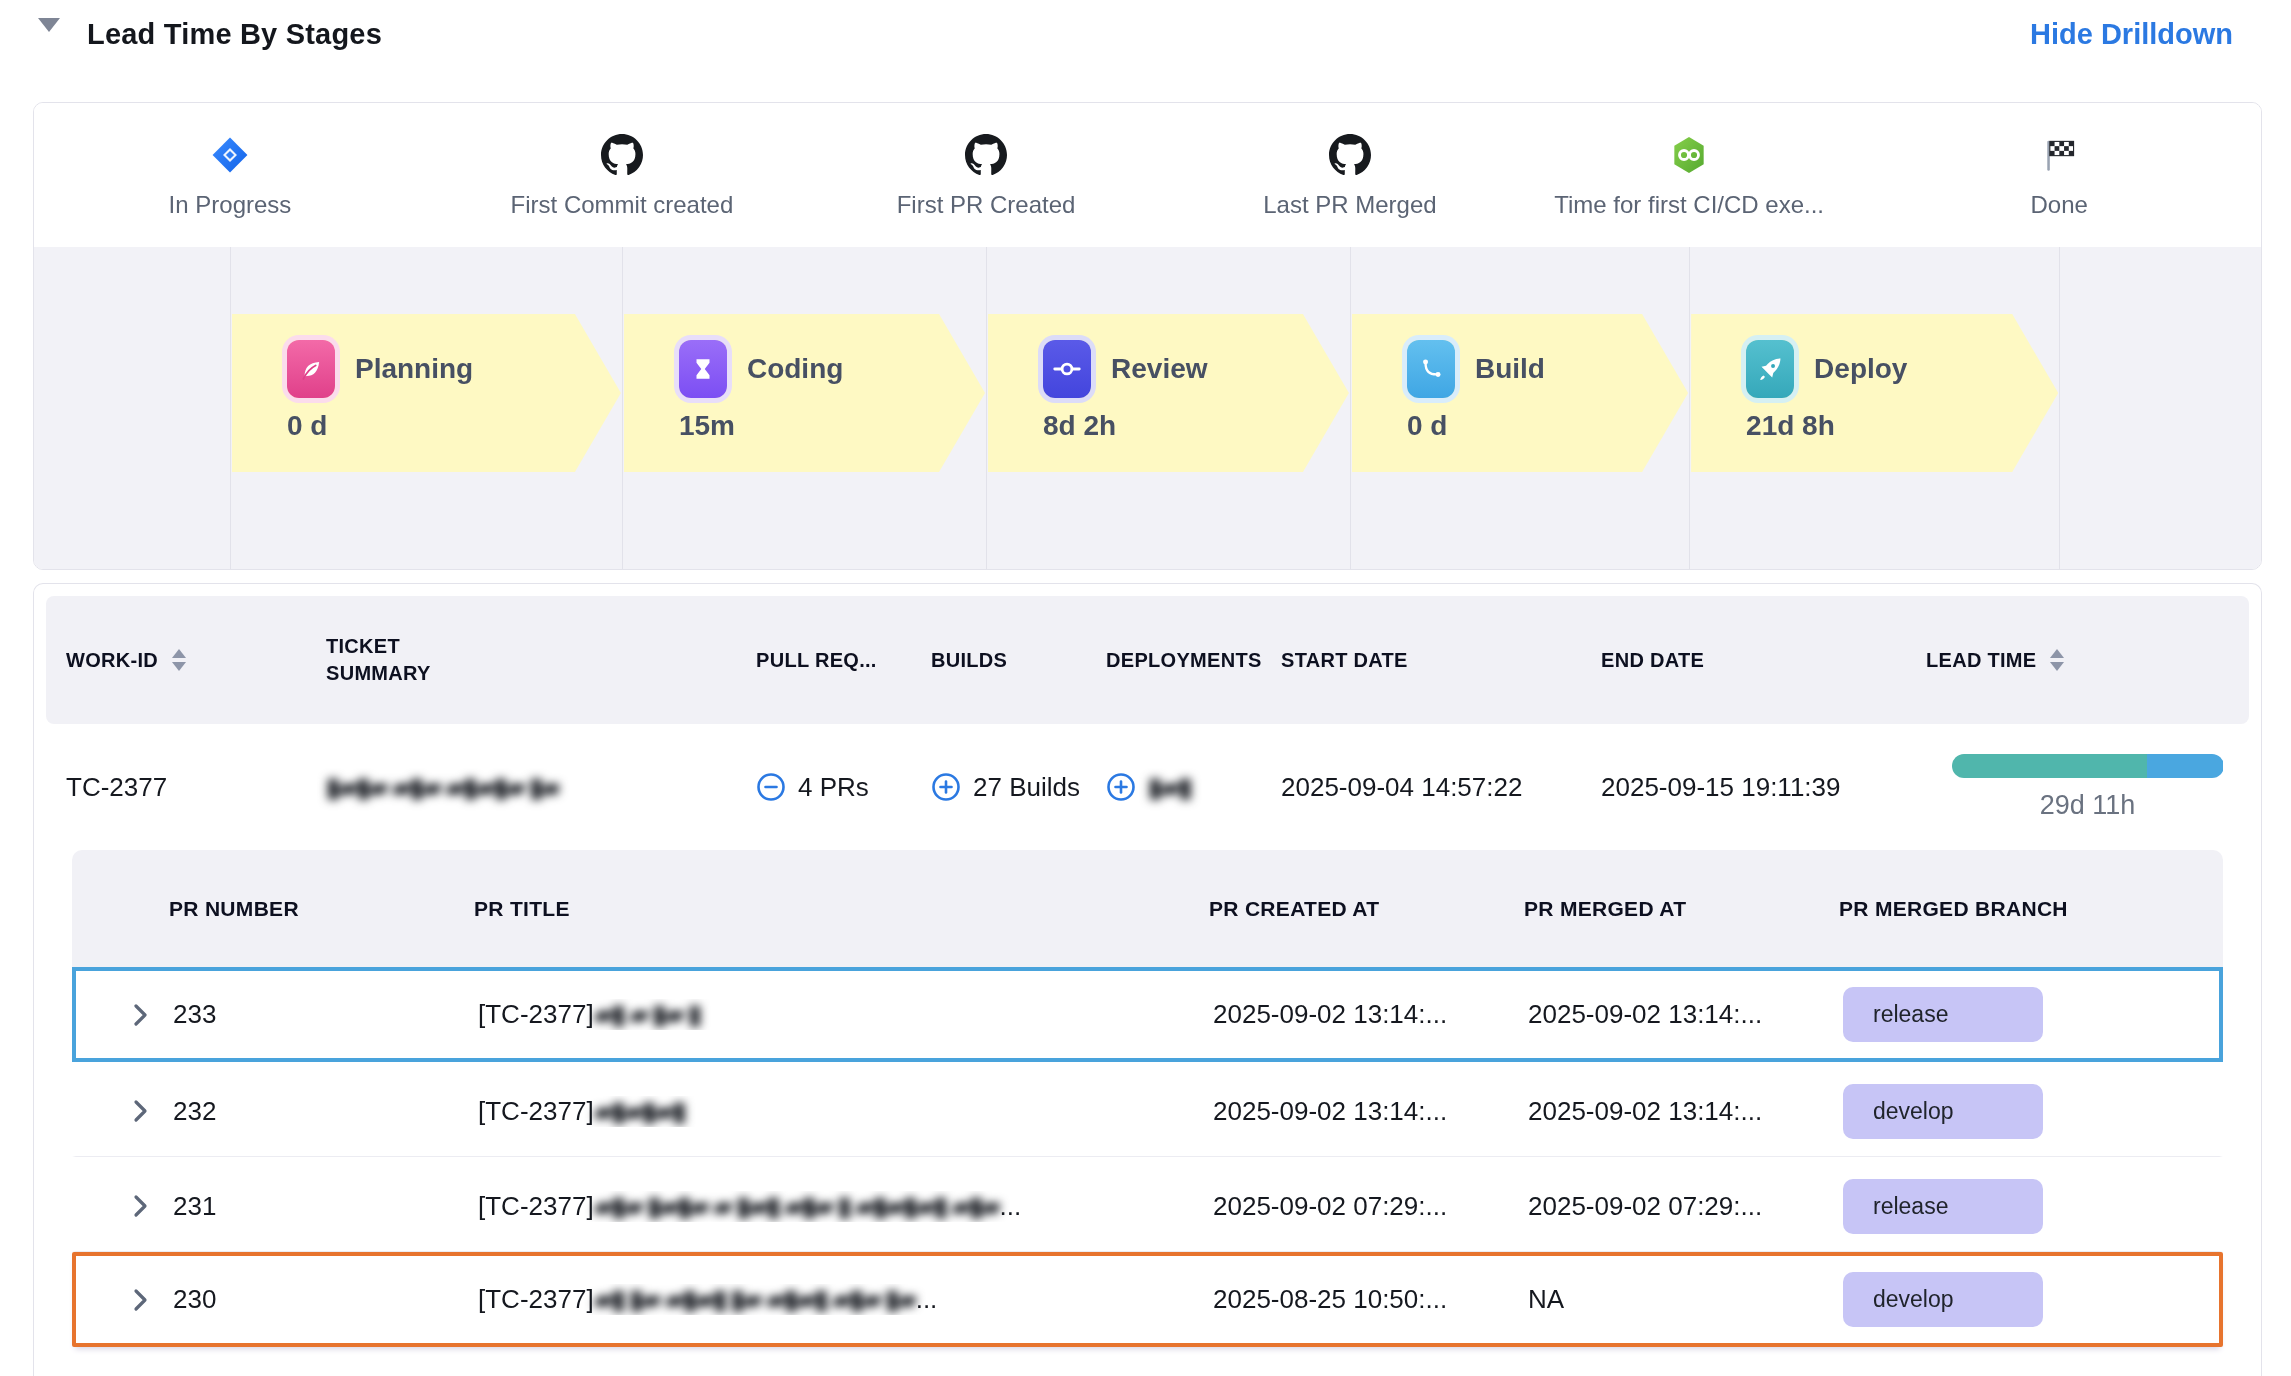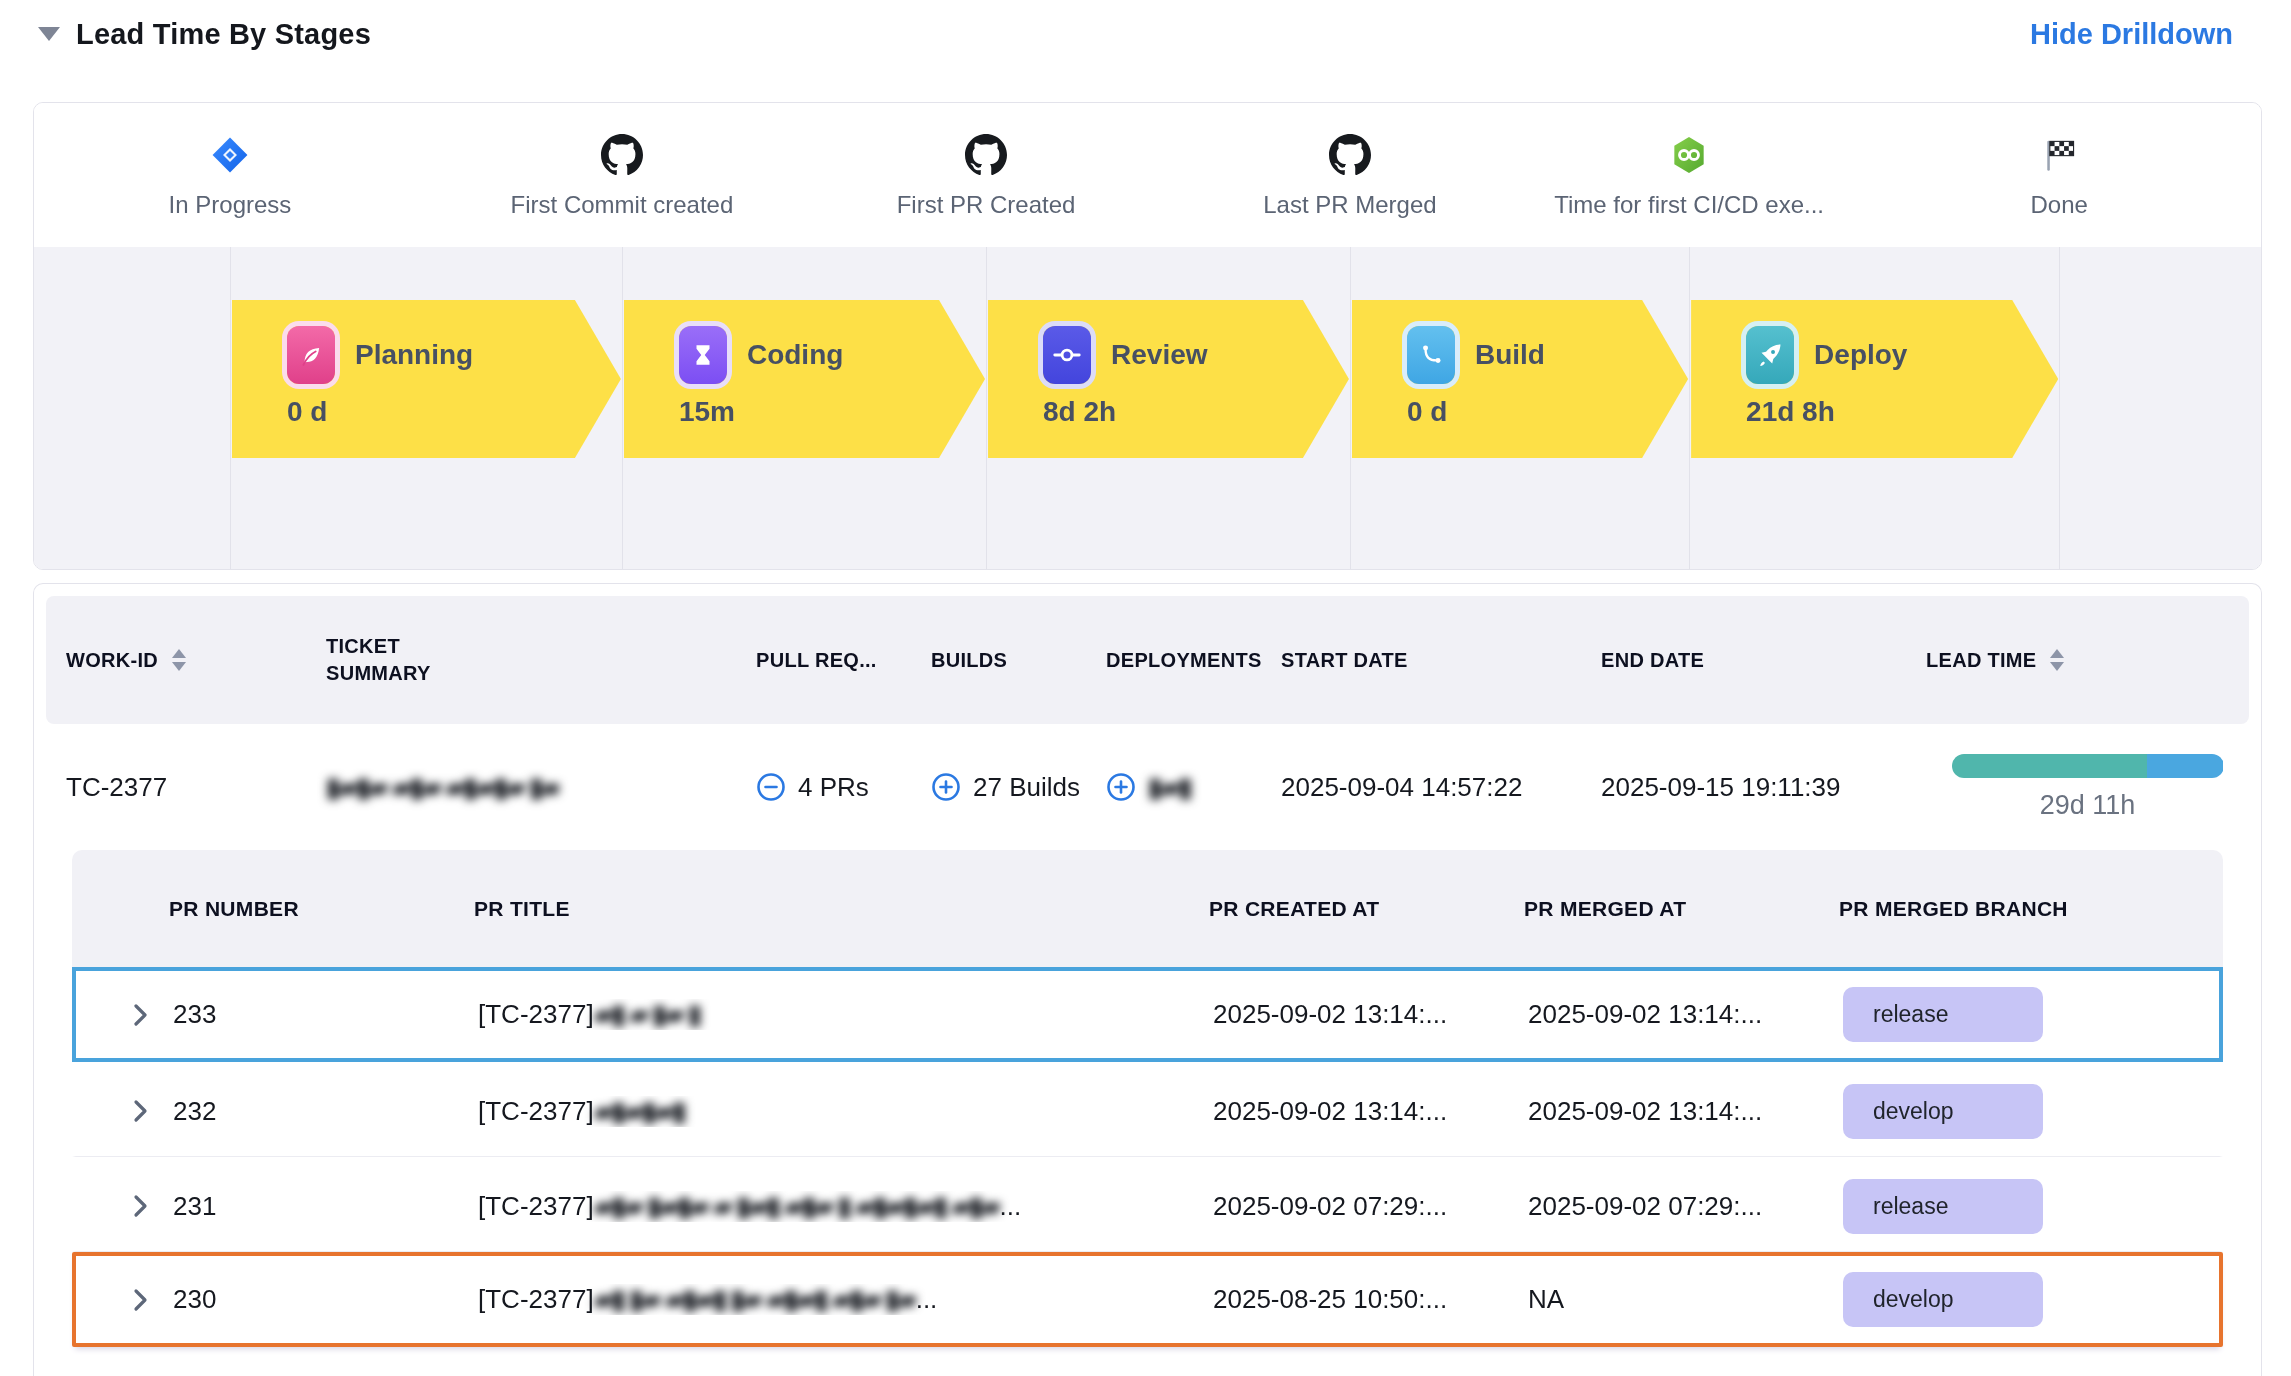--- a/index.html
+++ b/index.html
@@ -3,37 +3,37 @@
 <meta charset="utf-8">
 <style>
   * { margin:0; padding:0; box-sizing:border-box; }
   html,body { background:#fff; }
   body { font-family:"Liberation Sans", sans-serif; color:#15181f; }
   .page { position:relative; width:2291px; height:1376px; background:#fff; overflow:hidden; }
 
   
   .top-bar { display:flex; align-items:center; justify-content:space-between;
              height:58px; padding:10px 58px 0 38px; }
-  .tb-left { display:flex; align-items:center; gap:16px; }
+  .tb-left { display:flex; gap:27px; }
   .caret-down { width:0; height:0; border-left:11px solid transparent;
                 border-right:11px solid transparent; border-top:14px solid #7e8595; }
   .page-title { font-size:29px; font-weight:700; color:#14171d; letter-spacing:.2px; }
   .hide-drilldown { font-size:29px; font-weight:700; color:#2b79e2; cursor:pointer; }
 
   
   .stages-panel { margin:44px 29px 0 33px; border:1px solid #e3e3eb; border-radius:10px;
                   overflow:hidden; background:#fff; }
   .milestone-row { position:relative; height:144px; background:#fff; }
   .ms { position:absolute; top:28px; transform:translateX(-50%); text-align:center; width:360px; }
   .ms-icon { height:48px; display:flex; align-items:center; justify-content:center; }
   .ms-label { margin-top:12px; font-size:24px; color:#5b6474; }
 
   .chevron-zone { position:relative; height:322px; background:#f2f2f7; }
   .vline { position:absolute; top:0; bottom:0; width:1px; background:#e2e2ea; }
-  .stage-card { position:absolute; top:53px; height:158px; background:#fde047;
+  .stage-card { position:absolute; top:67px; height:158px; background:#fef9c3;
                 clip-path:polygon(0 0, calc(100% - 46px) 0, 100% 50%, calc(100% - 46px) 100%, 0 100%);
                 display:flex; flex-direction:column; justify-content:space-between;
                 padding:26px 1px 30px 55px; }
   .stage-head { display:flex; align-items:center; gap:20px; }
   .tile { width:48px; height:58px; border-radius:12px; display:flex; align-items:center;
           justify-content:center; flex:0 0 auto; }
   .tile-planning { background:linear-gradient(180deg,#f36aa8,#e0408a); box-shadow:0 0 0 5px #fbdcec; }
   .tile-coding   { background:linear-gradient(180deg,#9a6ef8,#7c4ef3); box-shadow:0 0 0 5px #e8def9; }
   .tile-review   { background:linear-gradient(180deg,#5a5ae8,#4345dd); box-shadow:0 0 0 5px #dcdcf8; }
   .tile-build    { background:linear-gradient(180deg,#63c0ef,#3fa6e4); box-shadow:0 0 0 5px #d9edfb; }

